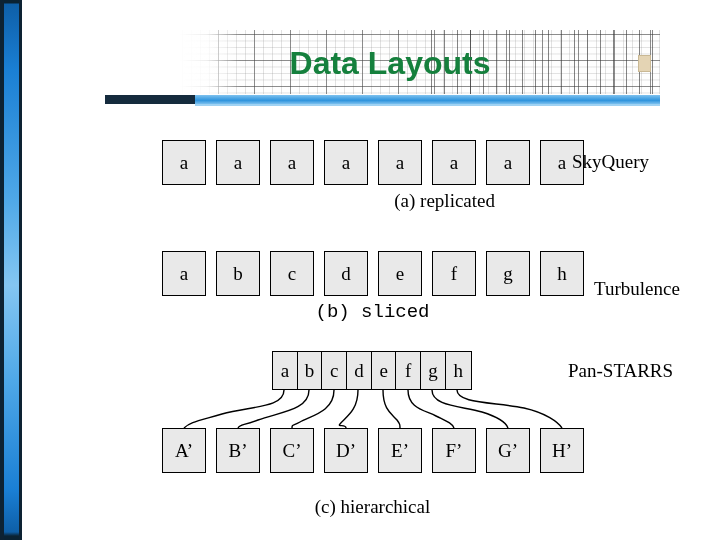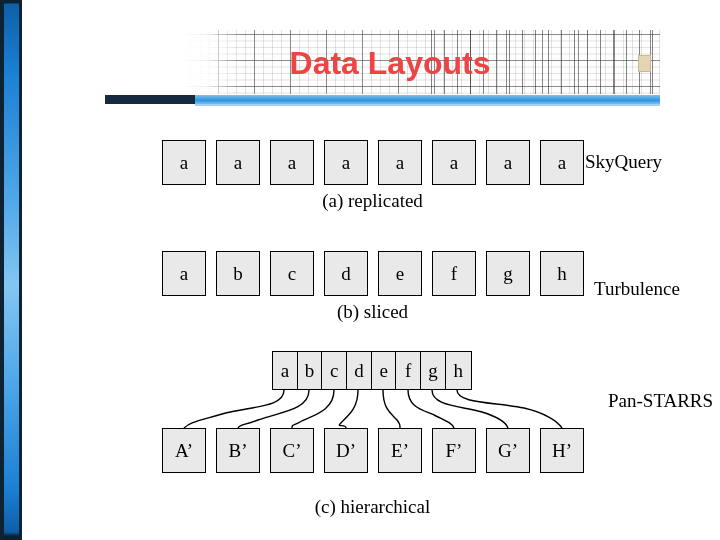--- a/index.html
+++ b/index.html
@@ -73,21 +73,21 @@
 
   
   .slide-title {
     position: absolute;
     left: 180px; top: 45px;
     width: 420px;
     text-align: center;
     font-family: "Liberation Sans", "DejaVu Sans", sans-serif;
     font-weight: bold;
     font-size: 32px;
-    color: #ef4444;
+    color: #15803d;
     letter-spacing: 0px;
     white-space: nowrap;
   }
 
   
   .bar-dark {
     position: absolute;
     left: 105px; top: 95px;
     width: 90px; height: 9px;
     background: #152b3d;
@@ -183,34 +183,34 @@
 
   <div>
     <div class="dbox" style="left:162px;top:140px;width:44px;height:45px;">a</div>
     <div class="dbox" style="left:216px;top:140px;width:44px;height:45px;">a</div>
     <div class="dbox" style="left:270px;top:140px;width:44px;height:45px;">a</div>
     <div class="dbox" style="left:324px;top:140px;width:44px;height:45px;">a</div>
     <div class="dbox" style="left:378px;top:140px;width:44px;height:45px;">a</div>
     <div class="dbox" style="left:432px;top:140px;width:44px;height:45px;">a</div>
     <div class="dbox" style="left:486px;top:140px;width:44px;height:45px;">a</div>
     <div class="dbox" style="left:540px;top:140px;width:44px;height:45px;">a</div>
-    <div class="caption" style="left:250px;top:190px;width:245px;">(a) replicated</div>
-    <div class="side-label" style="left:585px;top:151px;font-family:Liberation Serif, serif;">SkyQuery</div>
+    <div class="caption" style="left:250px;top:190px;width:245px;text-align:right;">(a) replicated</div>
+    <div class="side-label" style="left:572px;top:151px;font-family:Liberation Serif, serif;">SkyQuery</div>
   </div>
 
   <div>
     <div class="dbox" style="left:162px;top:251px;width:44px;height:45px;">a</div>
     <div class="dbox" style="left:216px;top:251px;width:44px;height:45px;">b</div>
     <div class="dbox" style="left:270px;top:251px;width:44px;height:45px;">c</div>
     <div class="dbox" style="left:324px;top:251px;width:44px;height:45px;">d</div>
     <div class="dbox" style="left:378px;top:251px;width:44px;height:45px;">e</div>
     <div class="dbox" style="left:432px;top:251px;width:44px;height:45px;">f</div>
     <div class="dbox" style="left:486px;top:251px;width:44px;height:45px;">g</div>
     <div class="dbox" style="left:540px;top:251px;width:44px;height:45px;">h</div>
-    <div class="caption" style="left:250px;top:301px;width:245px;">(b) sliced</div>
+    <div class="caption" style="left:250px;top:301px;width:245px;font-family:Liberation Mono, monospace;">(b) sliced</div>
     <div class="side-label" style="left:594px;top:262px;margin-top:16px;">Turbulence</div>
   </div>
 
   <div>
 
     <div class="strip">
       <div class="strip-cell">a</div>
       <div class="strip-cell">b</div>
       <div class="strip-cell">c</div>
       <div class="strip-cell">d</div>
@@ -236,16 +236,16 @@
     <div class="dbox" style="left:162px;top:428px;width:44px;height:45px;">A’</div>
     <div class="dbox" style="left:216px;top:428px;width:44px;height:45px;">B’</div>
     <div class="dbox" style="left:270px;top:428px;width:44px;height:45px;">C’</div>
     <div class="dbox" style="left:324px;top:428px;width:44px;height:45px;">D’</div>
     <div class="dbox" style="left:378px;top:428px;width:44px;height:45px;">E’</div>
     <div class="dbox" style="left:432px;top:428px;width:44px;height:45px;">F’</div>
     <div class="dbox" style="left:486px;top:428px;width:44px;height:45px;">G’</div>
     <div class="dbox" style="left:540px;top:428px;width:44px;height:45px;">H’</div>
 
     <div class="caption" style="left:250px;top:496px;width:245px;">(c) hierarchical</div>
-    <div class="side-label" style="left:568px;top:390px;margin-left:40px;">Pan-STARRS</div>
+    <div class="side-label" style="left:568px;top:360px;">Pan-STARRS</div>
   </div>
 
 </div>
 
 </body></html>

